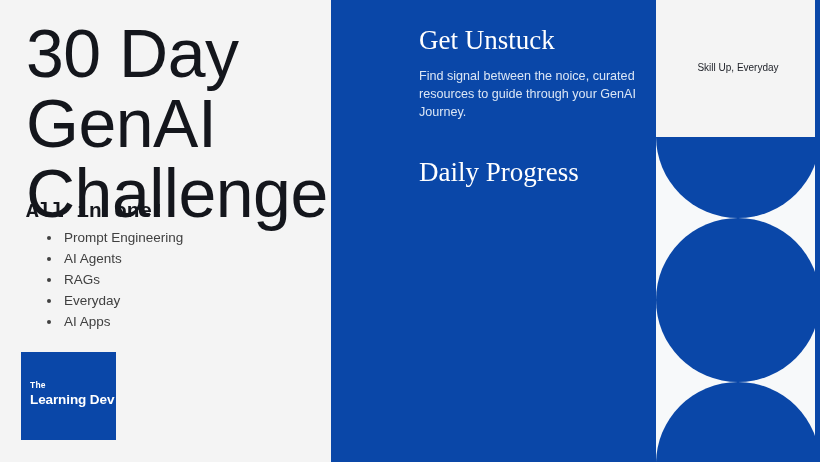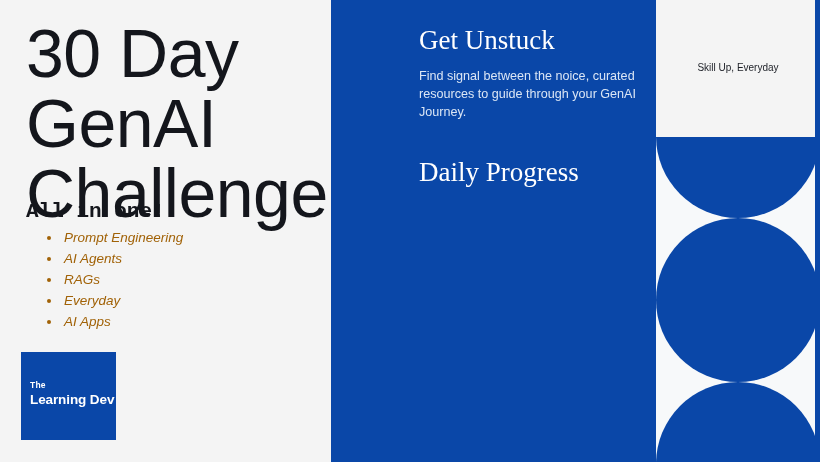--- a/index.html
+++ b/index.html
@@ -50,22 +50,21 @@
   }
   .feature-list {
     position: absolute;
     left: 44px;
     top: 228px;
     margin: 0;
     padding: 0 0 0 18px;
     list-style: disc;
     font-size: 13.5px;
     line-height: 1.55;
-    color: #a16207;
-    font-style: italic;
+    color: #404040;
   }
   .feature-list li {
     padding-left: 2px;
   }
   .logo-box {
     position: absolute;
     left: 21px;
     top: 352px;
     width: 95px;
     height: 88px;

